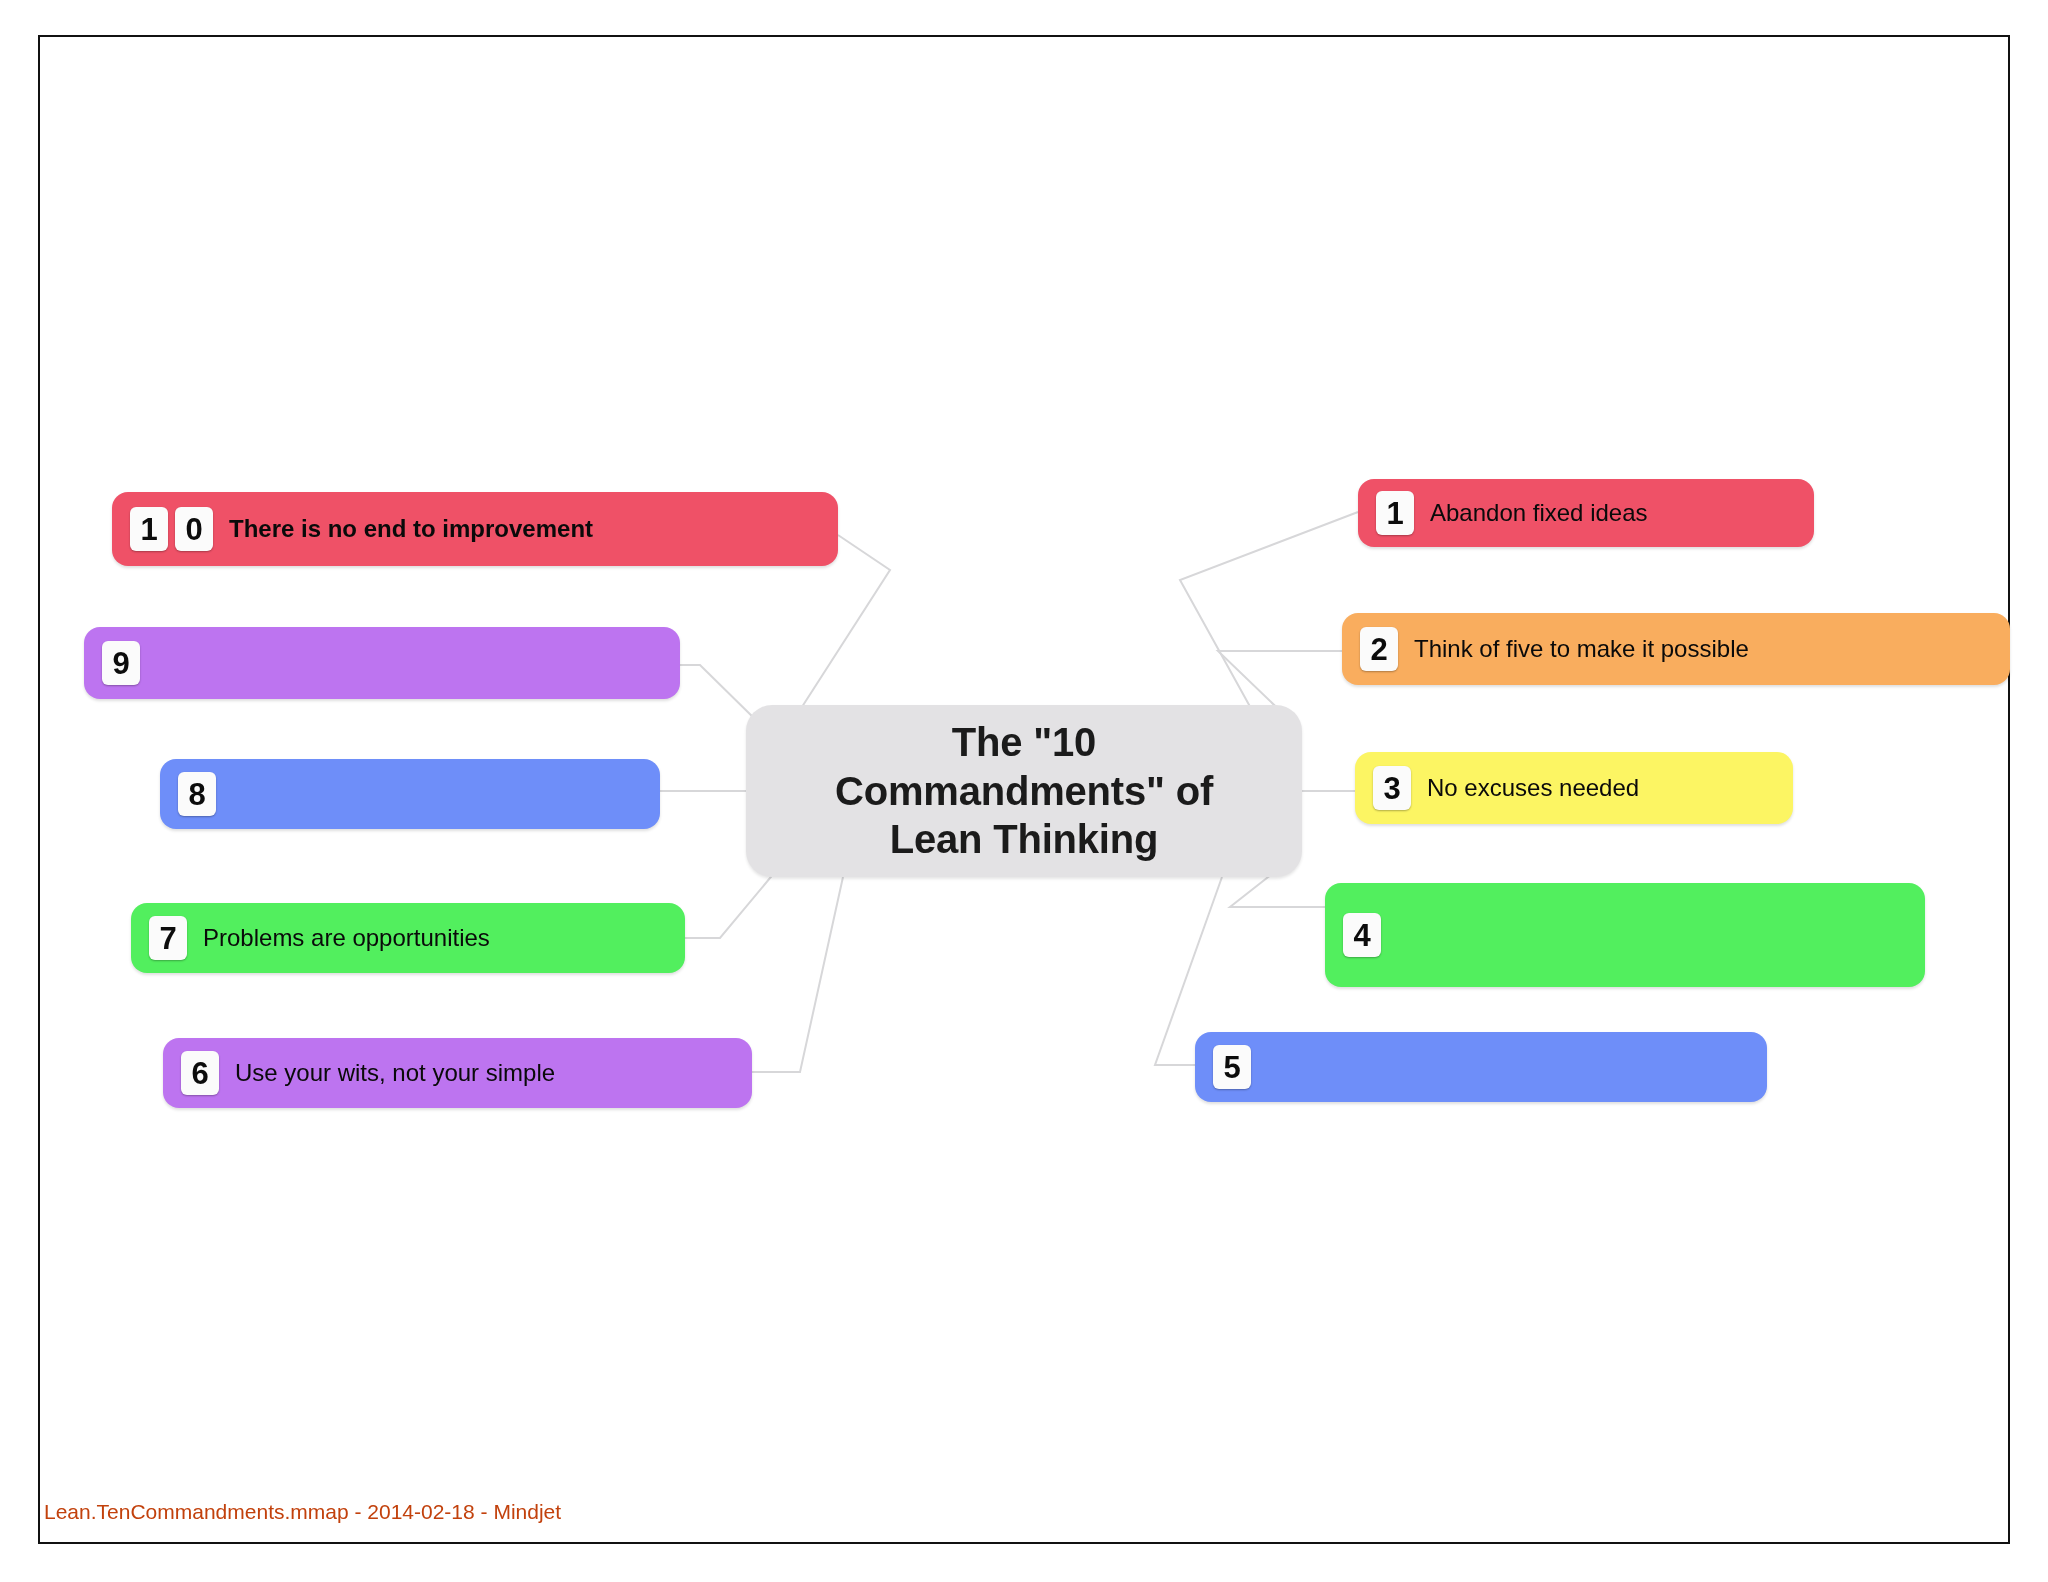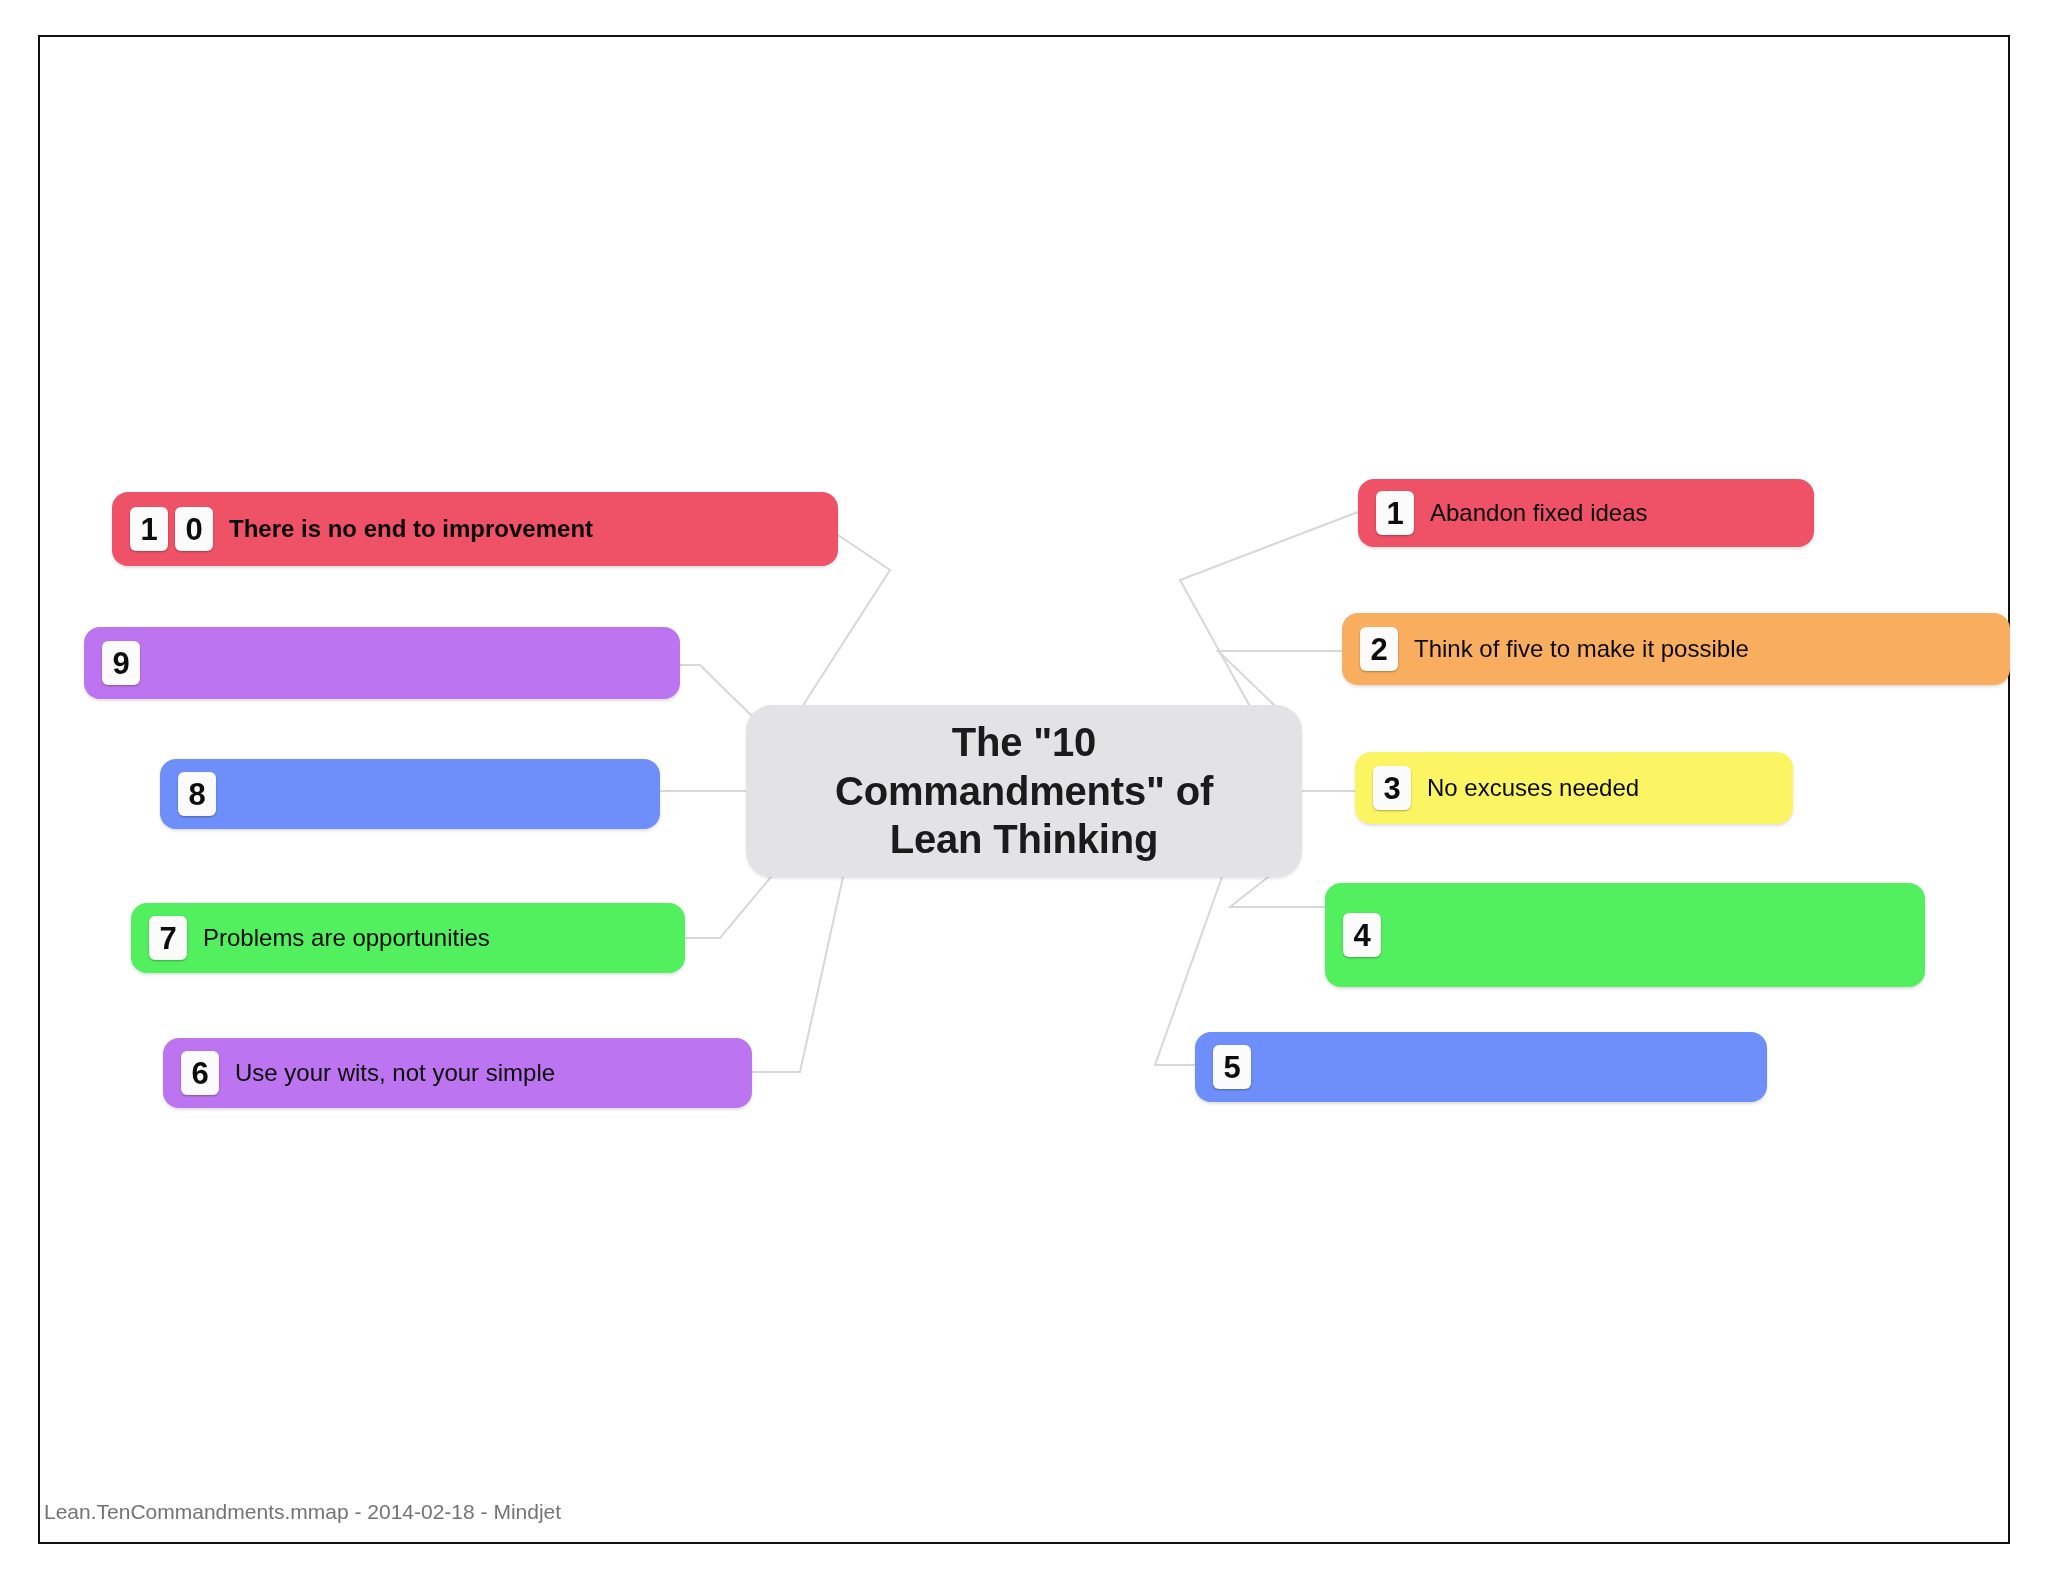--- a/index.html
+++ b/index.html
@@ -107,21 +107,21 @@
   .branch.bold .label {
     font-weight: bold;
   }
 
   
   #footer {
     position: absolute;
     left: 44px;
     top: 1500px;
     font-size: 21px;
-    color: #737373;
+    color: #c2410c;
     white-space: nowrap;
   }
 </style>
 </head>
 <body>
 
 <div id="page">
 
   <div id="page-border"></div>
 

